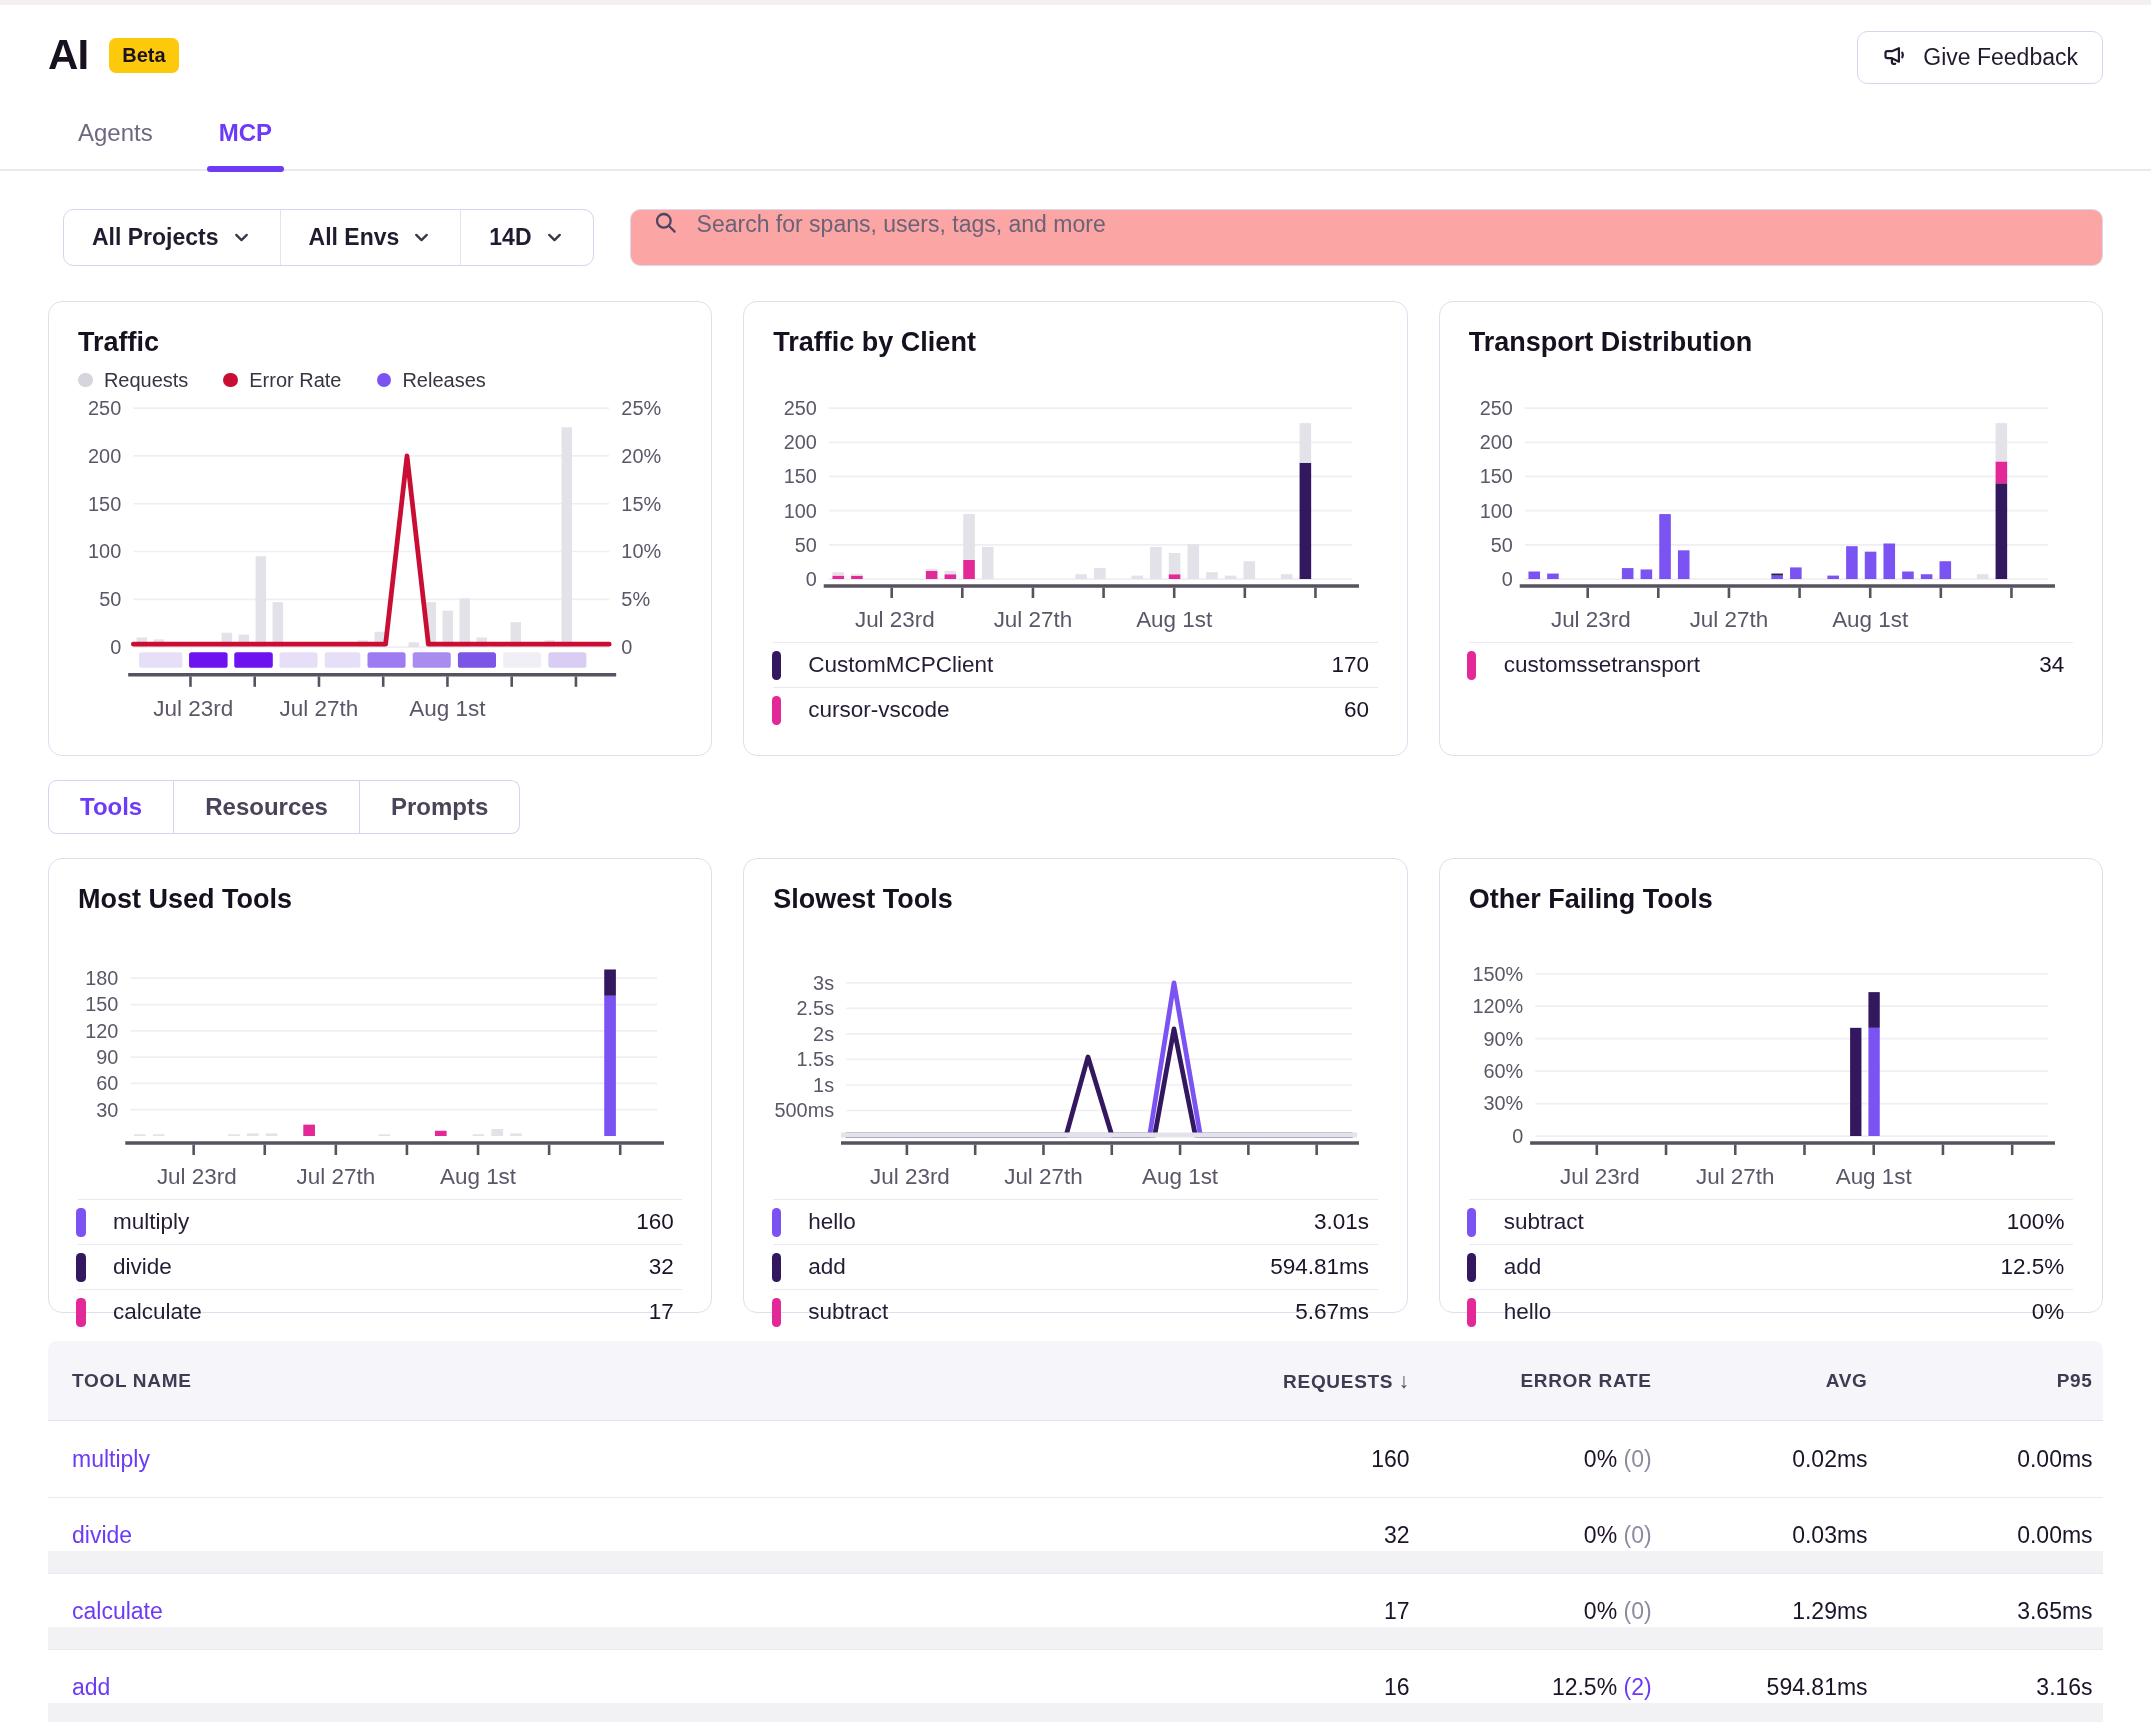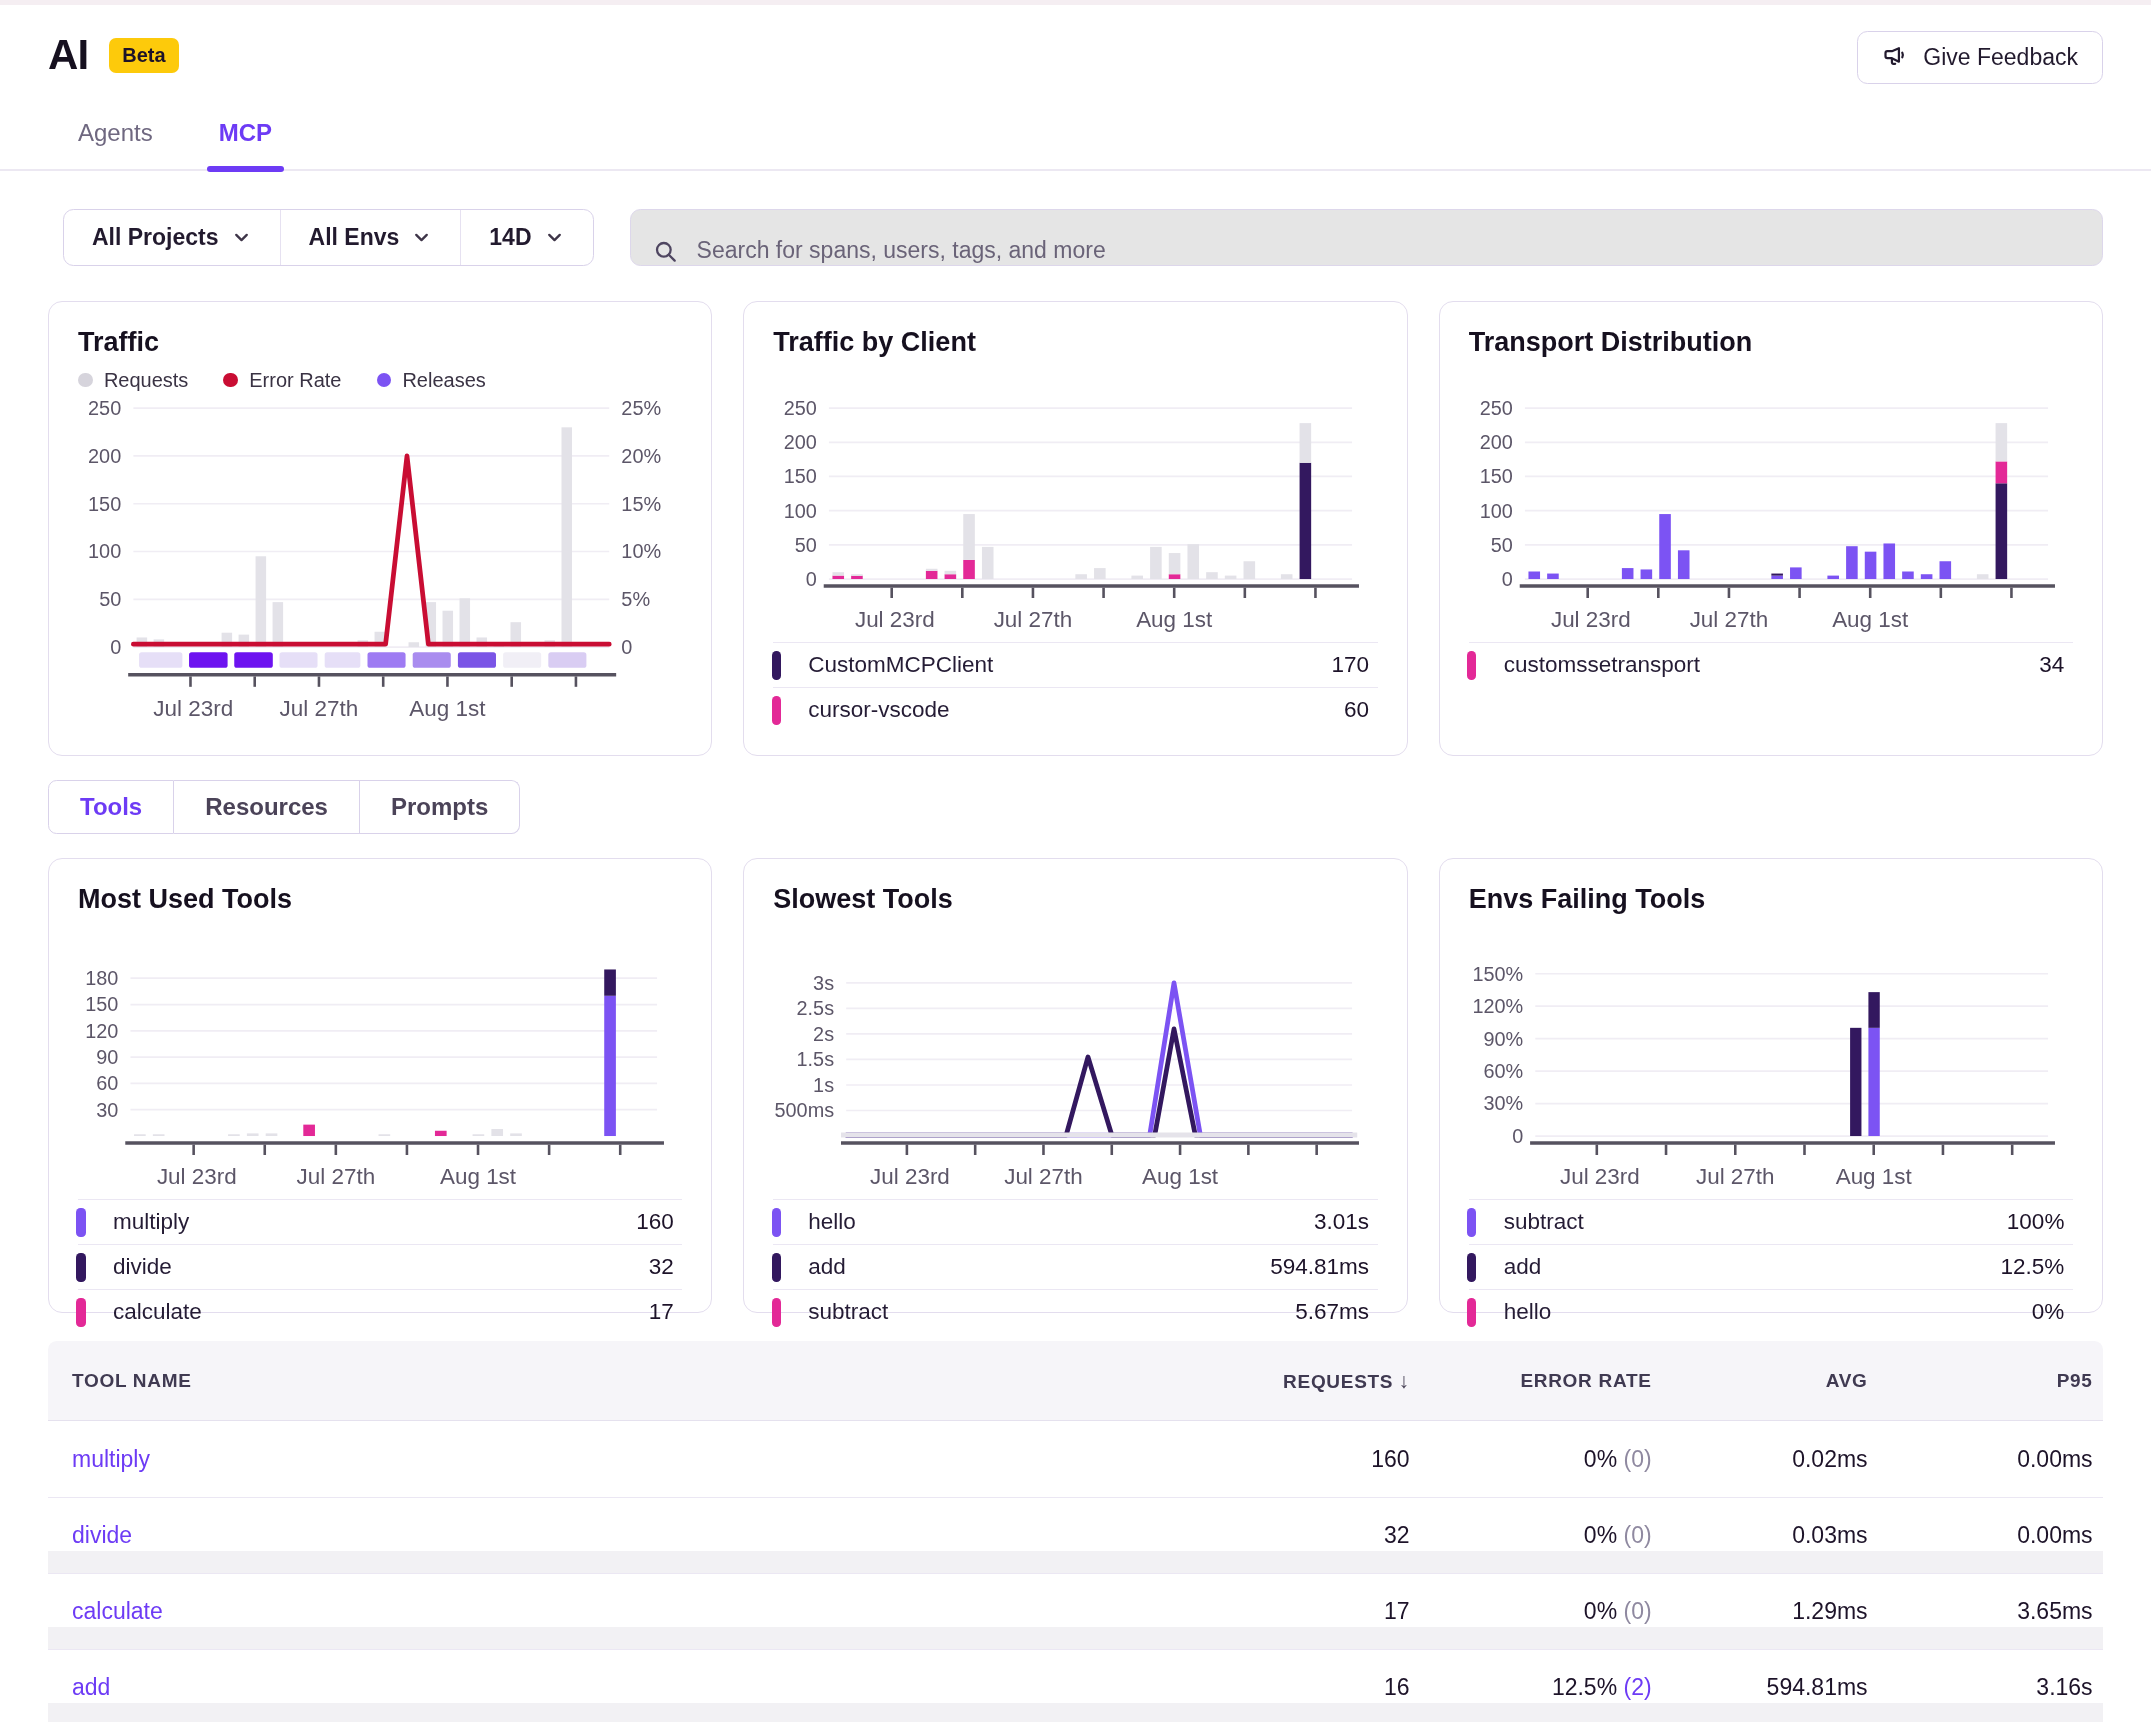--- a/index.html
+++ b/index.html
@@ -26,21 +26,21 @@
   .tab.active { color:#6D3BF5; font-weight:700; }
   .tab.active::after { content:""; position:absolute; left:-12px; right:-12px; bottom:-2.6px; height:6px;
     background:#6D3BF5; border-radius:3.5px; }
 
   
   .filters { display:flex; gap:36px; margin-top:38px;padding-left:15px; }
   .segmented { display:flex; border:1.7px solid #D9D2EA; border-radius:10.4px; background:#fff; height:57px; }
   .seg { display:flex; align-items:center; gap:12px; padding:0 28px; font-size:23px; font-weight:700;
     color:#221A2E; border-left:1.7px solid #E6E1F1; cursor:pointer; white-space:nowrap; }
   .seg:first-child { border-left:none; }
-  .search { flex:1; display:flex; align-items:flex-end; gap:15.6px; border:1.7px solid #DDD7EB; background:#e5e5e5;
+  .search { flex:1; display:flex; align-items:flex-start; gap:15.6px; border:1.7px solid #DDD7EB; background:#fca5a5;
     border-radius:10.4px; padding:0 22.5px; height:57px; }
   .search input { border:none; background:transparent; outline:none; font-size:23px; color:#554D63; width:100%;
     font-family:inherit; }
   .search input::placeholder { color:#6A6378; }
 
   
   .cards { display:grid; grid-template-columns:1fr 1fr 1fr; gap:31px; margin-top:35px; }
   .card { border:1.7px solid #E3DDEE; border-radius:14px; background:#fff; height:455px; padding:21px 29px; }
   .card h2 { margin:3.5px 0 7px; font-size:27px; color:#16101F; font-weight:800; }
   .dotlegend { display:flex; gap:35px; align-items:center; height:31px; }
@@ -450,21 +450,21 @@
             <span class="val">594.81ms</span>
           </div>
           <div class="lrow">
             <span class="pill" style="background: rgb(227, 41, 151);"></span>
             <span>subtract</span>
             <span class="val">5.67ms</span>
           </div>
         </div>
     </div>
     <div class="card">
-      <h2>Envs Failing Tools</h2>
+      <h2>Other Failing Tools</h2>
       <svg width="597" height="240" style="margin-top:31px;" viewBox="0 0 690 278">
           <line x1="76" y1="212" x2="670" y2="212" stroke="#F0EDF4" stroke-width="2"></line>
           <text x="62" y="220" text-anchor="end" class="tick">0</text>
           <line x1="76" y1="174.40506329113924" x2="670" y2="174.40506329113924" stroke="#F0EDF4" stroke-width="2"></line>
           <text x="62" y="182.40506329113924" text-anchor="end" class="tick">30%</text>
           <line x1="76" y1="136.81012658227849" x2="670" y2="136.81012658227849" stroke="#F0EDF4" stroke-width="2"></line>
           <text x="62" y="144.81012658227849" text-anchor="end" class="tick">60%</text>
           <line x1="76" y1="99.21518987341771" x2="670" y2="99.21518987341771" stroke="#F0EDF4" stroke-width="2"></line>
           <text x="62" y="107.21518987341771" text-anchor="end" class="tick">90%</text>
           <line x1="76" y1="61.62025316455695" x2="670" y2="61.62025316455695" stroke="#F0EDF4" stroke-width="2"></line>

